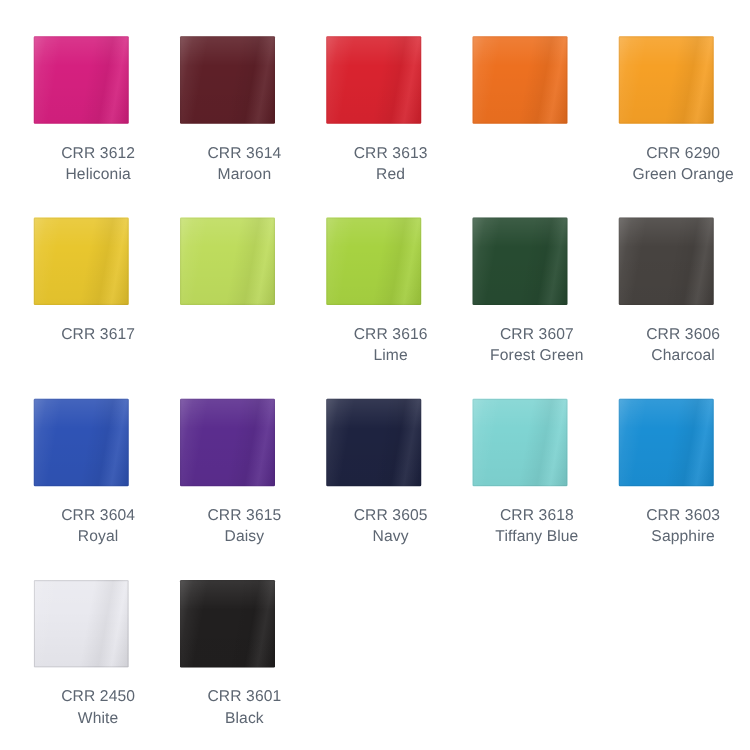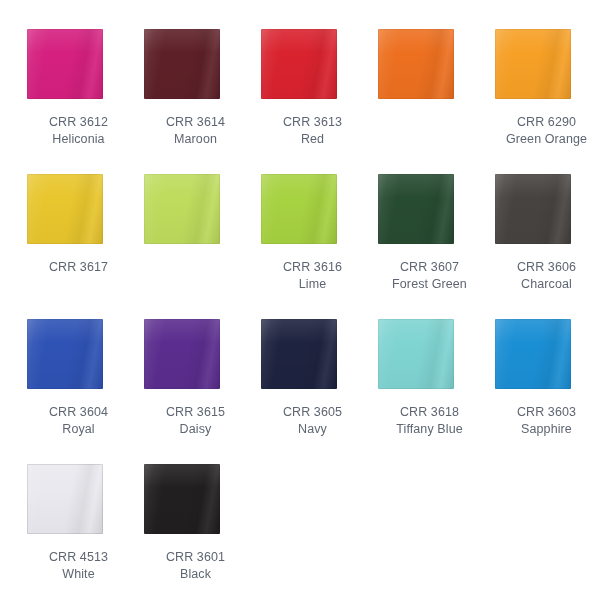--- a/index.html
+++ b/index.html
@@ -239,21 +239,21 @@
           <span class="swatch-code">CRR 3603</span>
           <span class="swatch-name">Sapphire</span>
         </div>
       </div>
       <div class="swatch-cell">
         <div class="swatch-chip is-light" style="background: rgb(233, 233, 239);">
           <div class="sheen"></div>
           <div class="edge"></div>
         </div>
         <div class="swatch-caption">
-          <span class="swatch-code">CRR 4513</span>
+          <span class="swatch-code">CRR 2450</span>
           <span class="swatch-name">White</span>
         </div>
       </div>
       <div class="swatch-cell">
         <div class="swatch-chip" style="background: rgb(33, 31, 31);">
           <div class="sheen"></div>
           <div class="edge"></div>
         </div>
         <div class="swatch-caption">
           <span class="swatch-code">CRR 3601</span>

